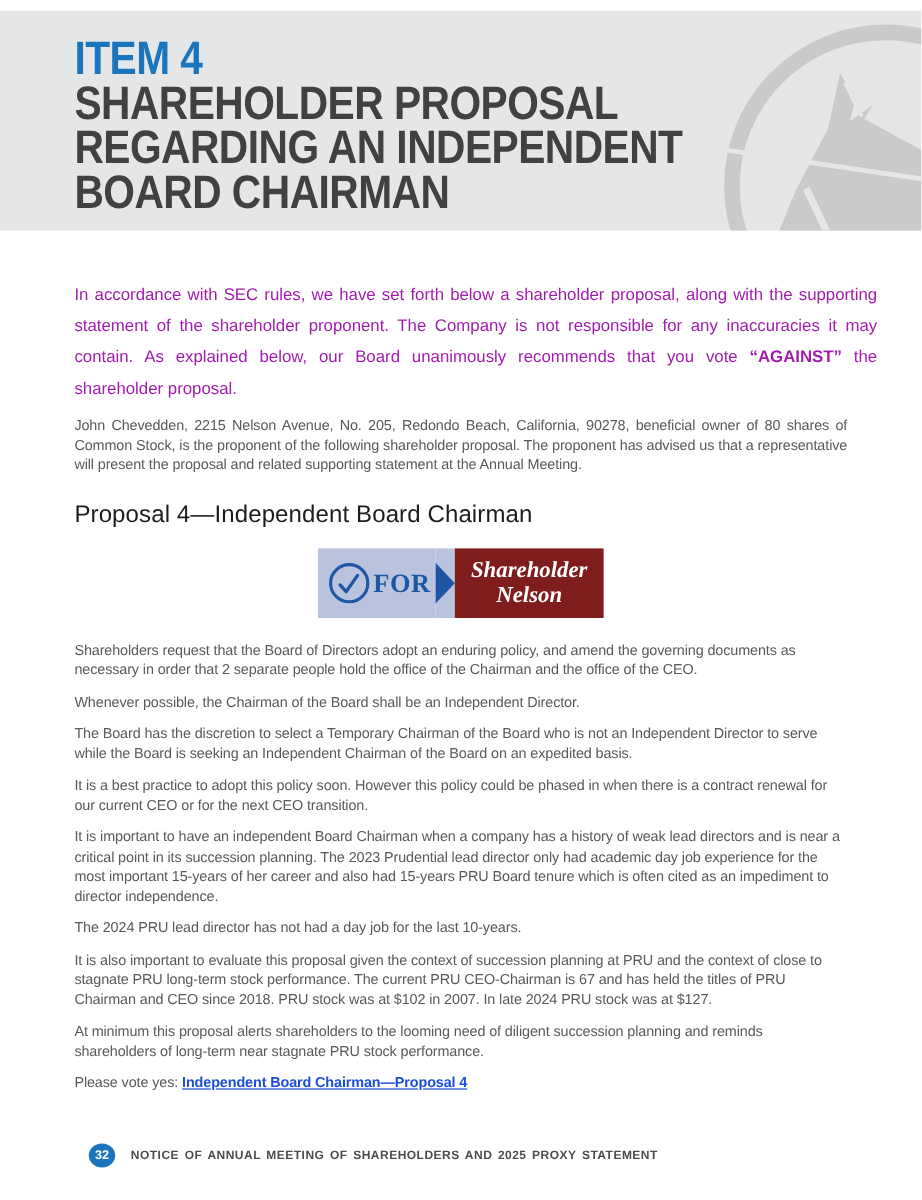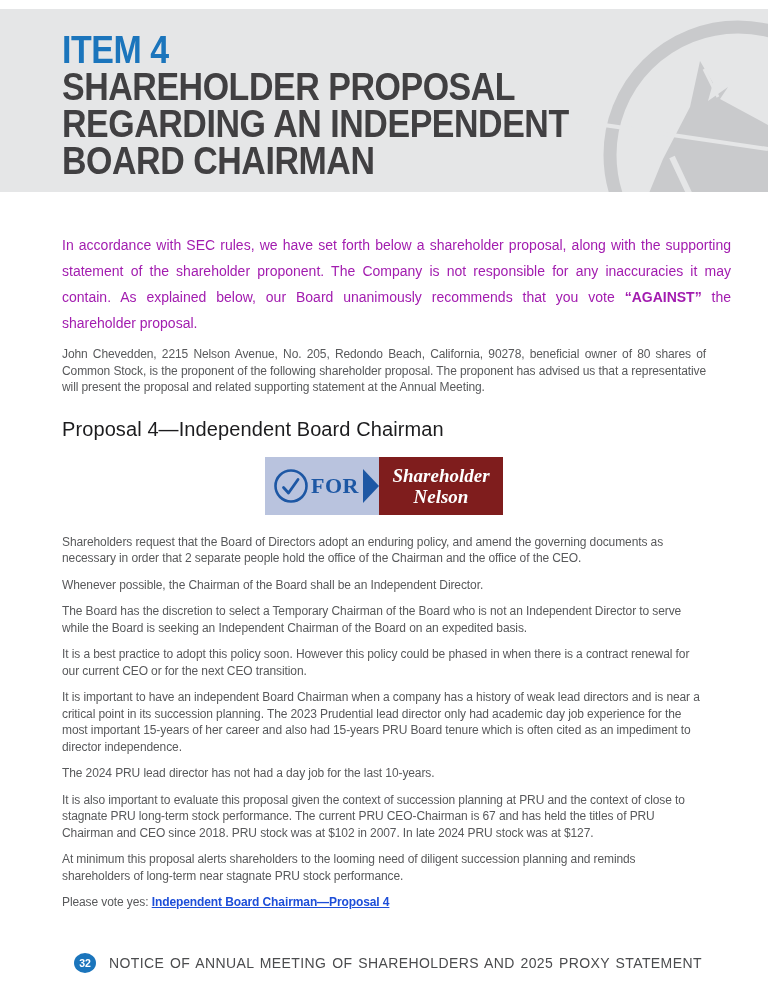--- a/index.html
+++ b/index.html
@@ -152,22 +152,22 @@
     background: #1b75bc;
     color: #ffffff;
     font-size: 10.5px;
     font-weight: 700;
     display: flex;
     align-items: center;
     justify-content: center;
   }
   .footer-text {
     margin-left: 13px;
-    font-size: 14px;
-    font-weight: 400;
+    font-size: 10px;
+    font-weight: 700;
     color: #4b4c4e;
     letter-spacing: 0.4px;
     word-spacing: 1.5px;
   }
 </style>
 </head>
 <body>
 
 <div class="page">
 

